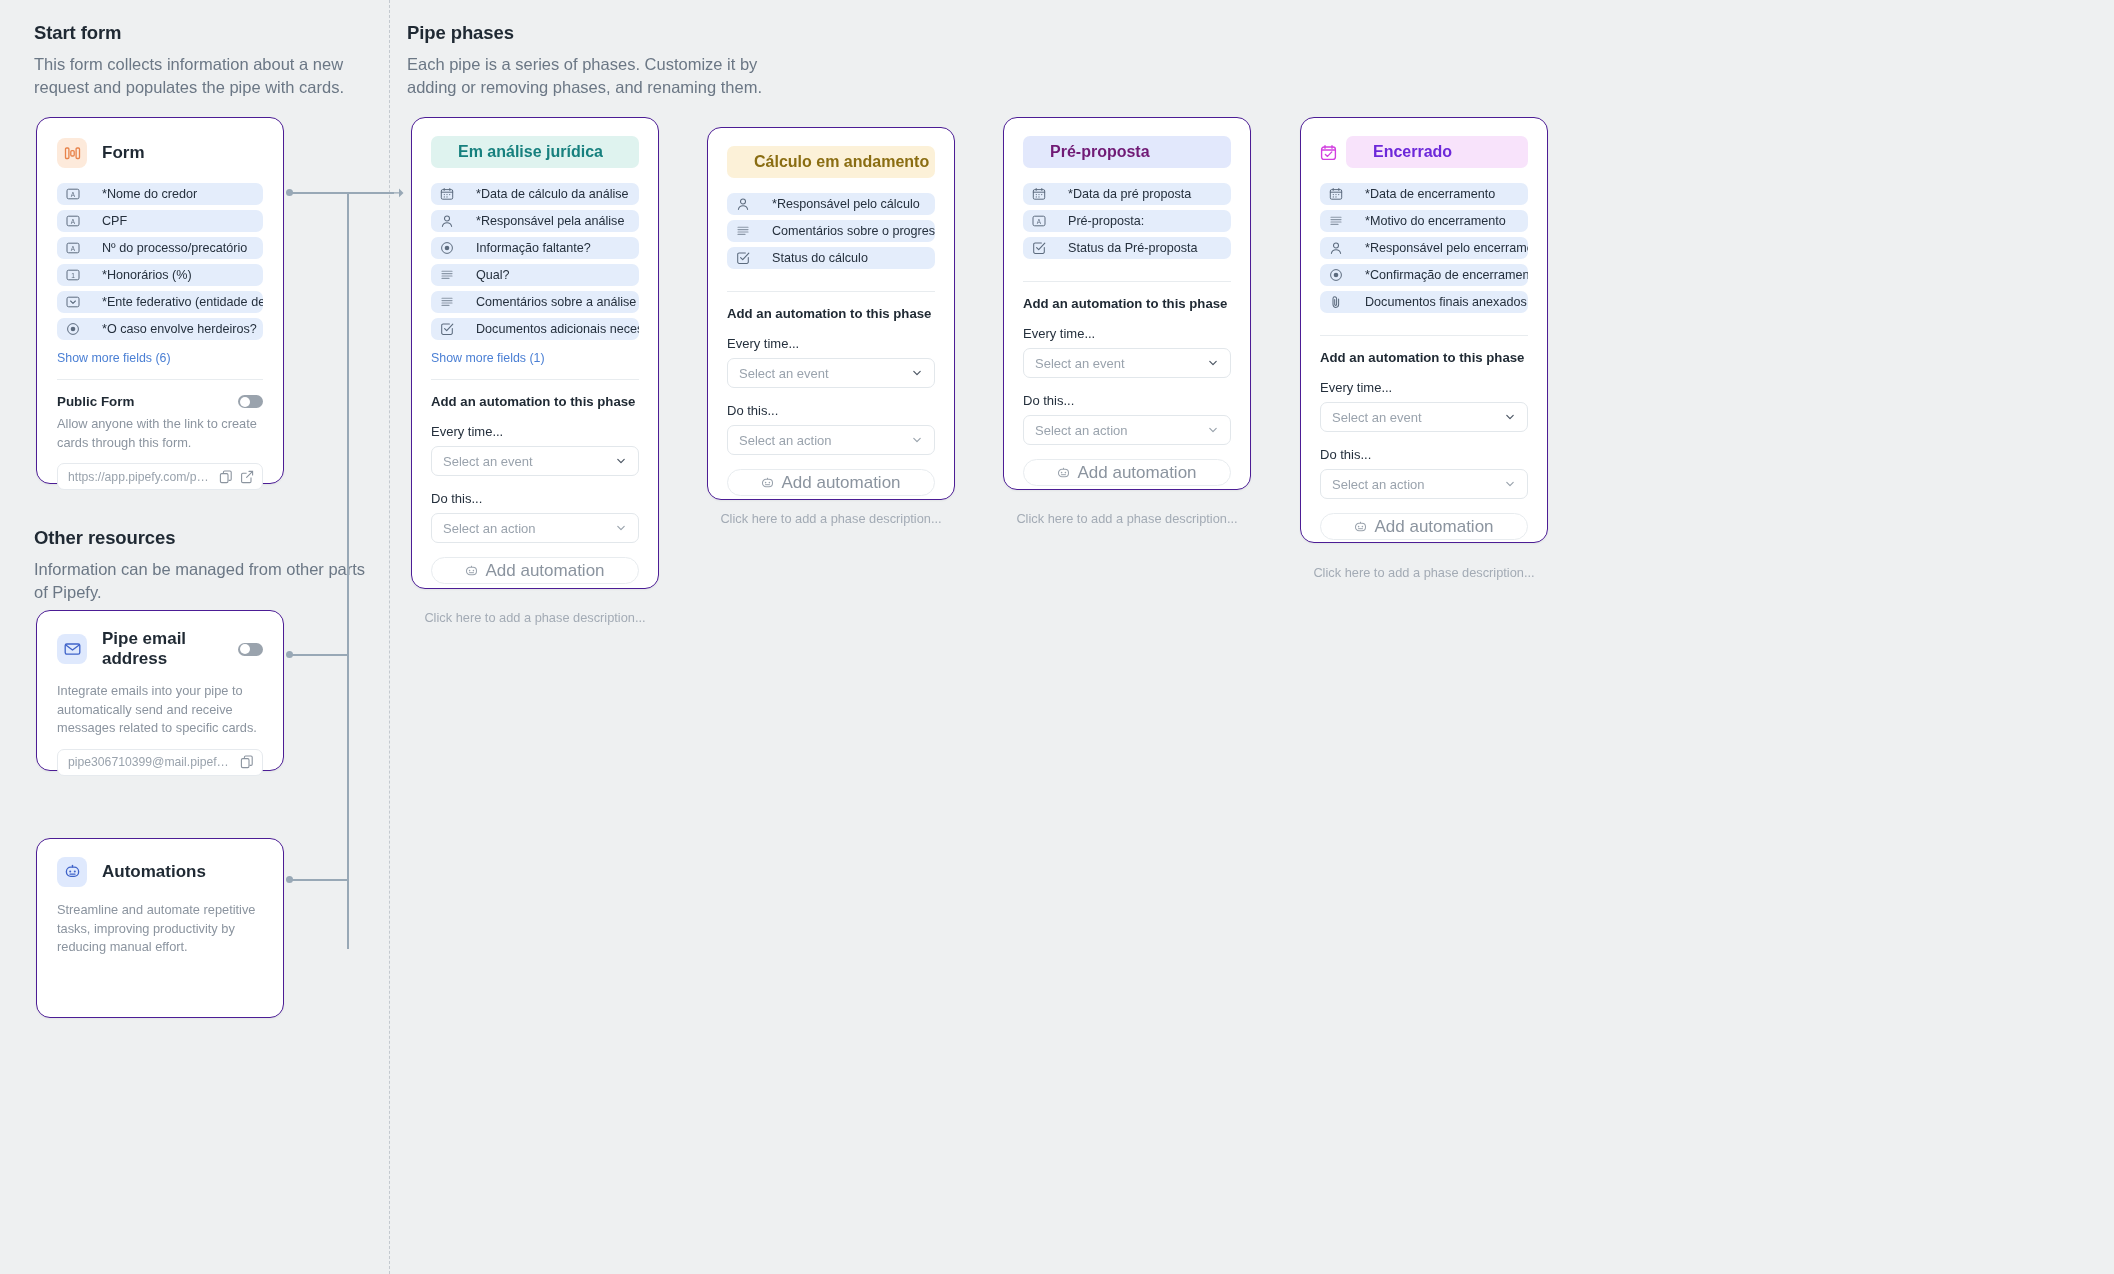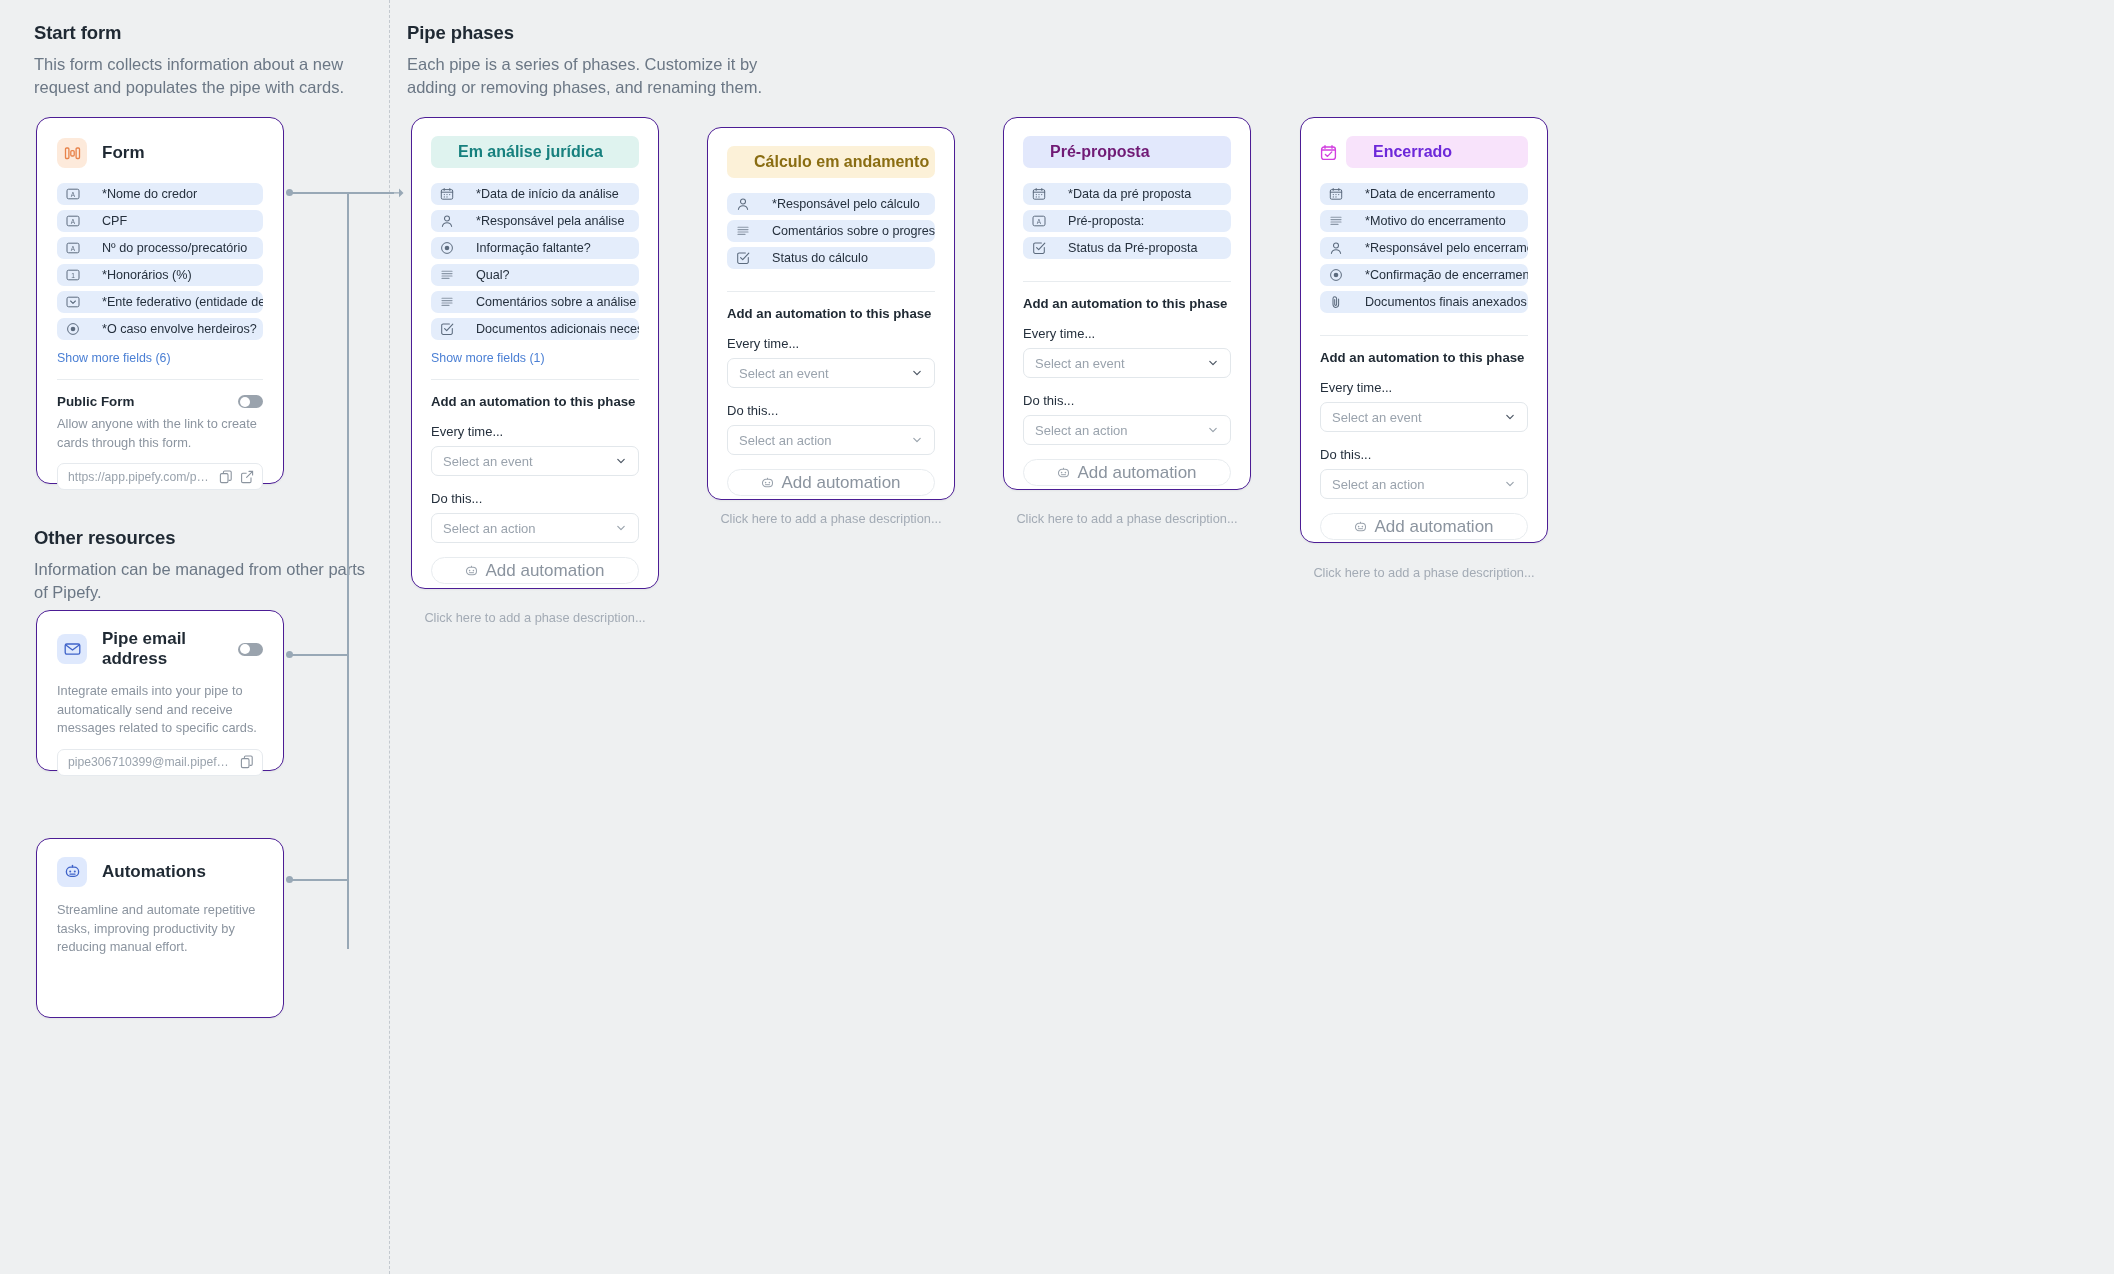--- a/index.html
+++ b/index.html
@@ -282,21 +282,21 @@
       <div class="field">
         <span class="fi"><svg width="14" height="14" viewBox="0 0 14 14">
               <rect x="1.3" y="2.6" width="11.4" height="9.6" rx="1.4" fill="none" stroke="#5c6b7e" stroke-width="1"></rect>
               <path d="M1.3 5.2 H12.7 M4.2 1.5 V3.4 M9.8 1.5 V3.4" stroke="#5c6b7e" stroke-width="1" stroke-linecap="round"></path>
               <circle cx="4.3" cy="7.6" r=".62" fill="#5c6b7e"></circle>
               <circle cx="7" cy="7.6" r=".62" fill="#5c6b7e"></circle>
               <circle cx="9.7" cy="7.6" r=".62" fill="#5c6b7e"></circle>
               <circle cx="4.3" cy="9.9" r=".62" fill="#5c6b7e"></circle>
               <circle cx="7" cy="9.9" r=".62" fill="#5c6b7e"></circle>
             </svg></span>
-        <span>*Data de início da análise</span>
+        <span>*Data de cálculo da análise</span>
       </div>
       <div class="field">
         <span class="fi"><svg width="14" height="14" viewBox="0 0 14 14">
               <circle cx="7" cy="4.4" r="2.5" fill="none" stroke="#5c6b7e" stroke-width="1.05"></circle>
               <path d="M2.4 12.4 a4.7 4.7 0 0 1 9.2 0" fill="none" stroke="#5c6b7e" stroke-width="1.05" stroke-linecap="round"></path>
             </svg></span>
         <span>*Responsável pela análise</span>
       </div>
       <div class="field">
         <span class="fi"><svg width="14" height="14" viewBox="0 0 14 14">

